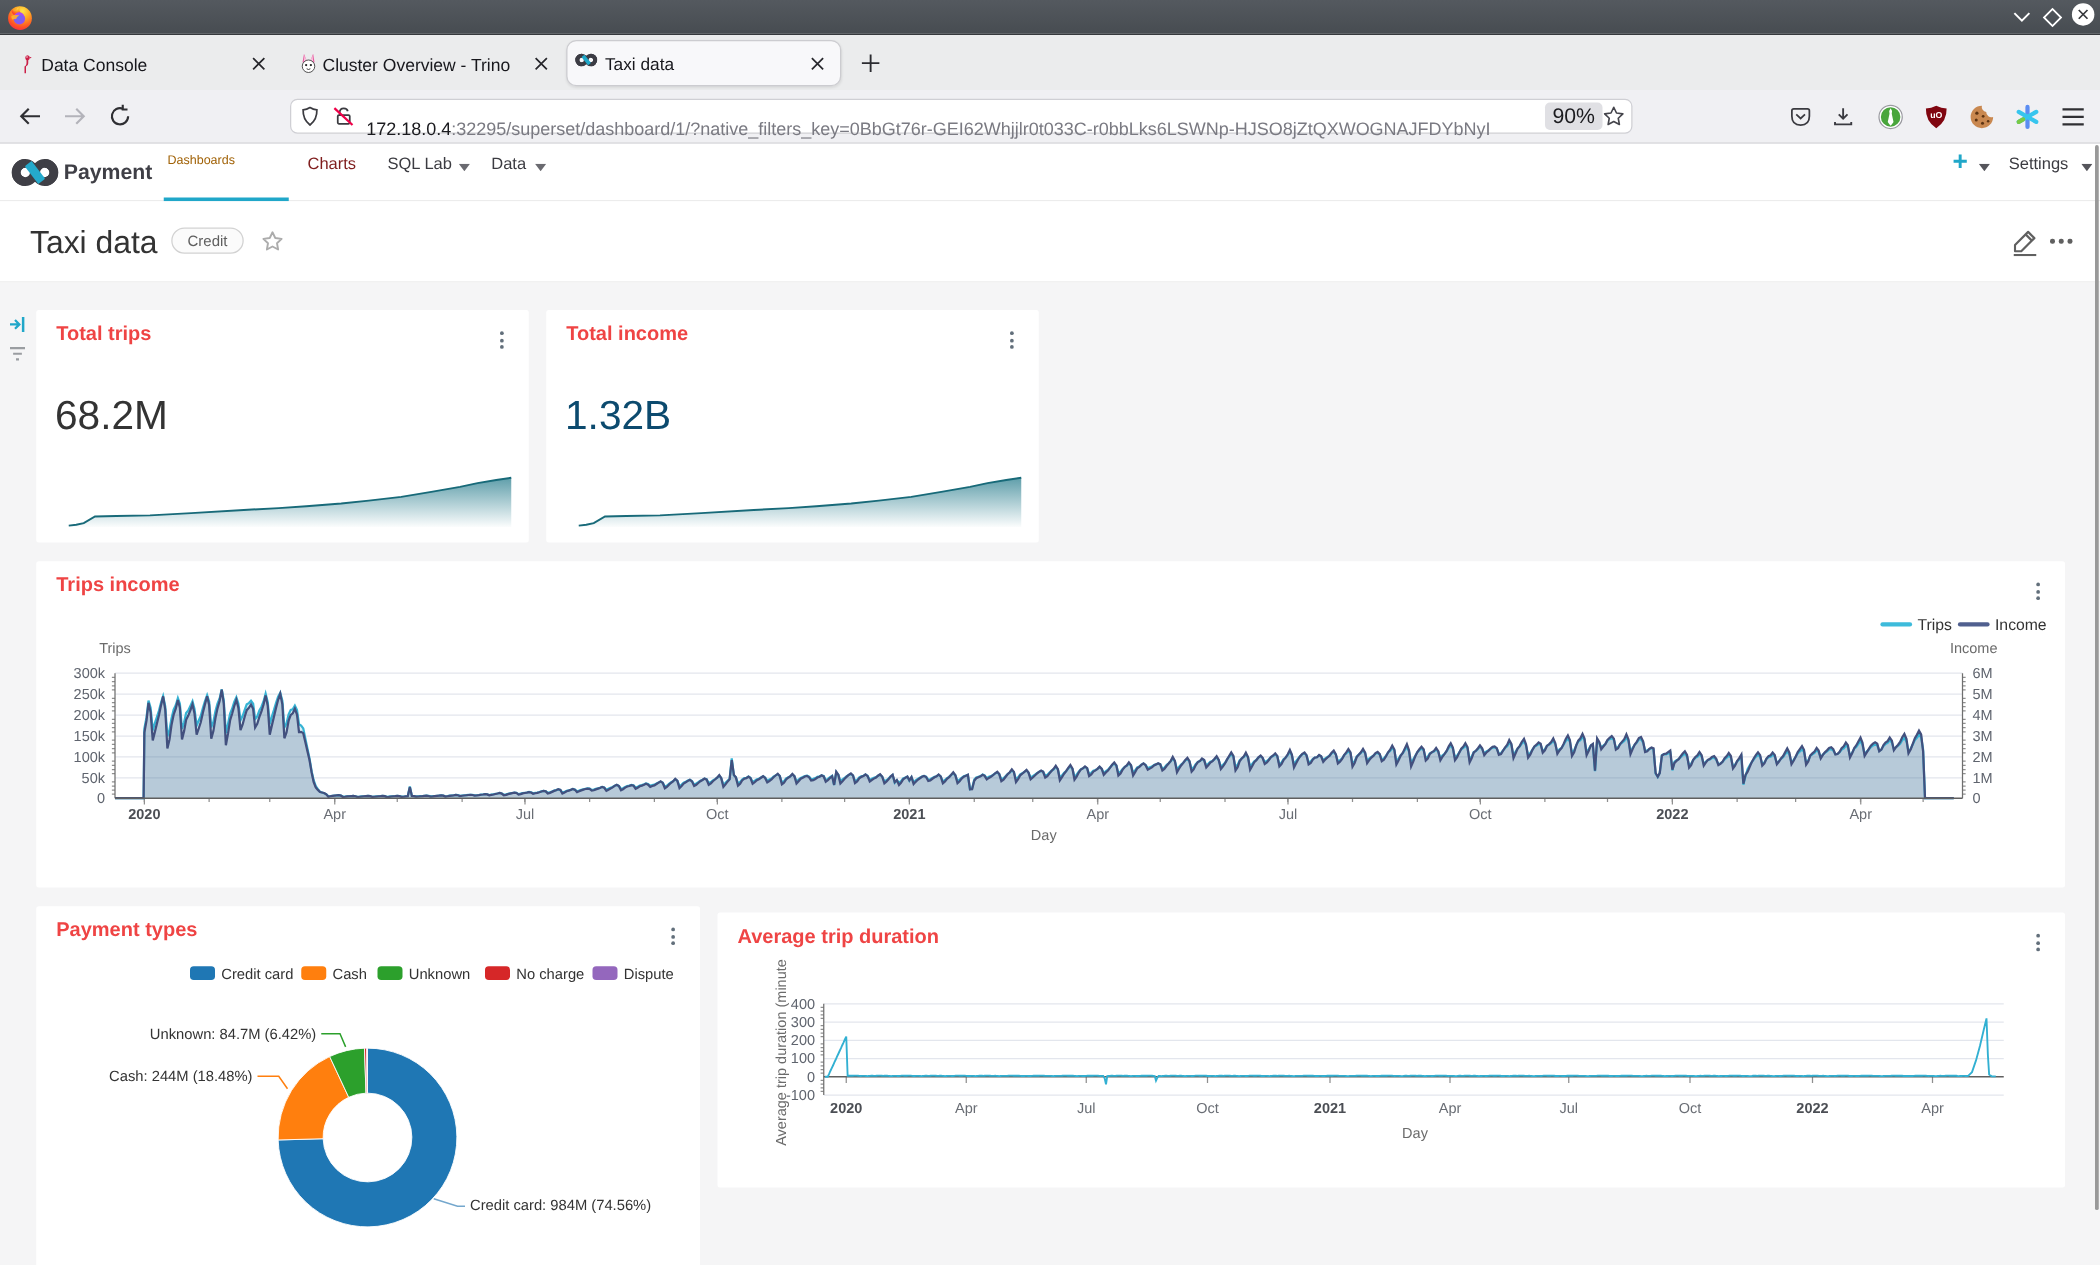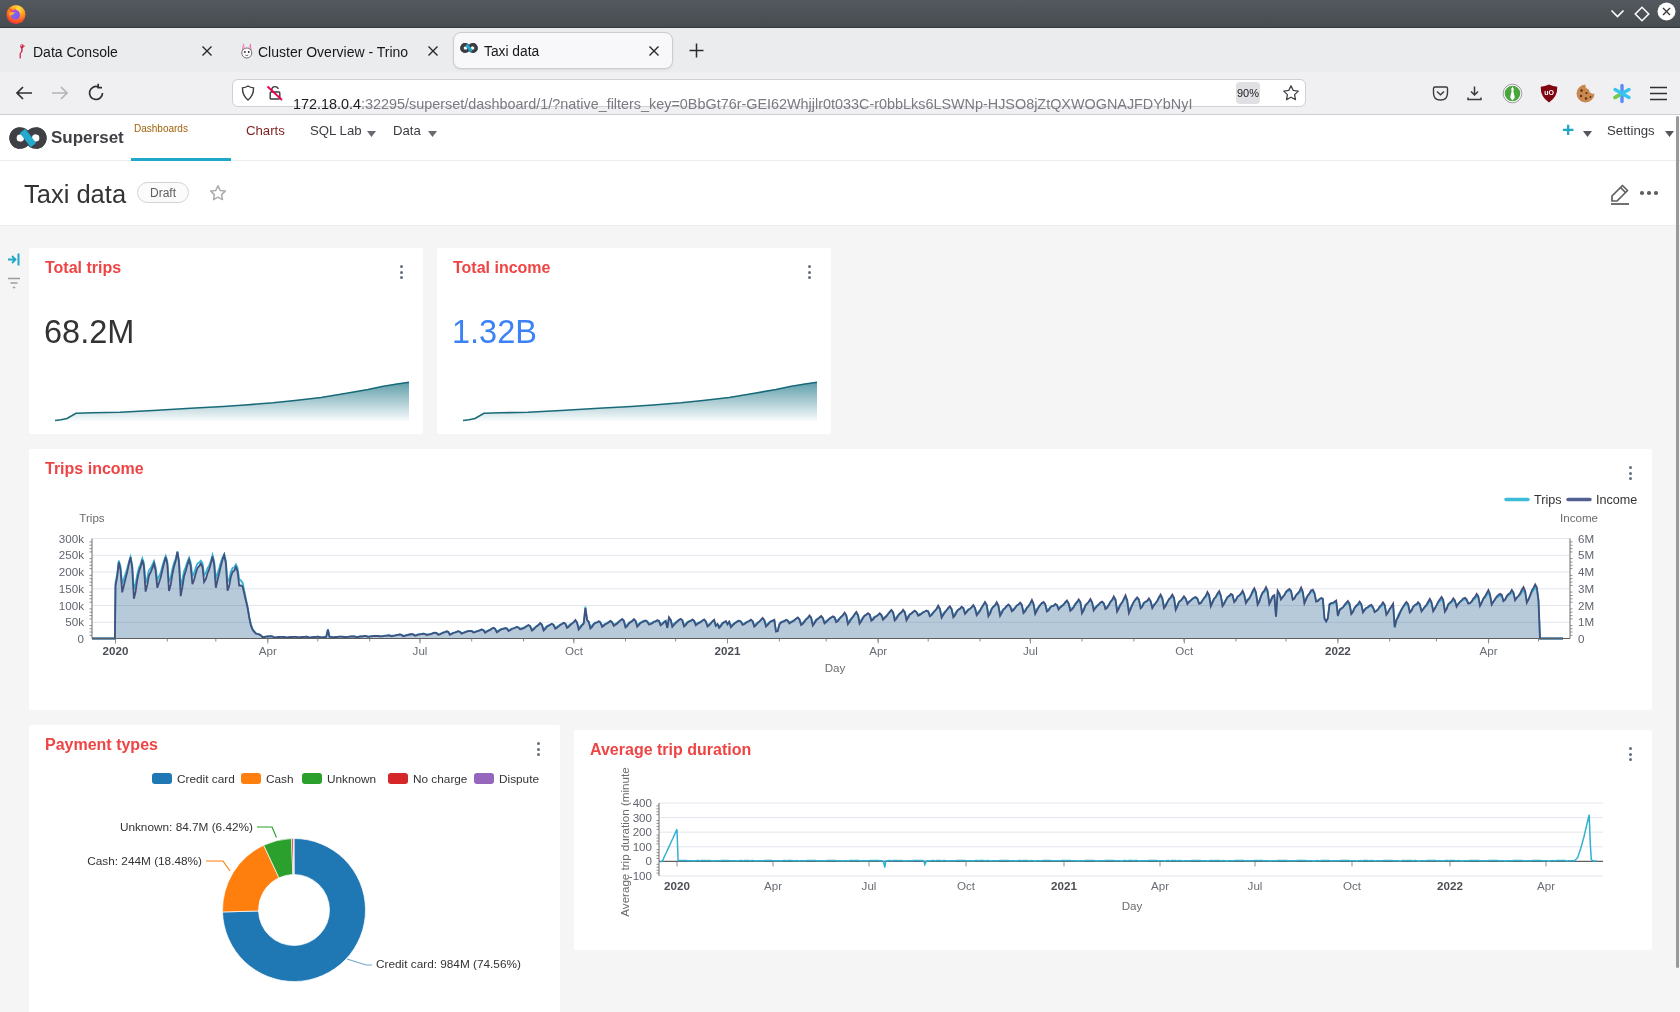--- a/index.html
+++ b/index.html
@@ -112,21 +112,21 @@
       <path d="M7 1 Q9.5 2.6 12.5 2.9 Q12.8 10.5 7 15 Q1.2 10.5 1.5 2.9 Q4.5 2.6 7 1 Z" fill="none" stroke="#3b3b40" stroke-width="1.4"></path>
     </svg>
   <svg class="abs" style="left:266px;top:12px;" width="18" height="18" viewBox="0 0 18 18">
     <rect x="4.2" y="8" width="9.6" height="7" rx="1" fill="none" stroke="#3b3b40" stroke-width="1.4"></rect>
     <path d="M5.8 8 L5.8 5.8 Q5.8 2.6 9 2.6 Q11.8 2.6 12.2 5" fill="none" stroke="#3b3b40" stroke-width="1.4"></path>
     <path d="M1.5 2.5 L16 16" stroke="#ee0048" stroke-width="1.8"></path>
   </svg>
   <div class="abs" style="left:293px;top:12px;font-size:14.4px;color:#7a7a82;margin-top:12px;">
     <span style="color:#1b1b1f;">172.18.0.4</span>:32295/superset/dashboard/1/?native_filters_key=0BbGt76r-GEI62Whjjlr0t033C-r0bbLks6LSWNp-HJSO8jZtQXWOGNAJFDYbNyI
   </div>
-  <div class="abs" style="left:1236px;top:10px;width:24px;height:22px;background:#e0e0e4;border-radius:4px;font-size:11px;color:#1b1b1f;text-align:center;line-height:22px;">90%</div>
+  <div class="abs" style="left:1236px;top:10px;width:46px;height:22px;background:#e0e0e4;border-radius:4px;font-size:17px;color:#1b1b1f;text-align:center;line-height:22px;">90%</div>
   <svg class="abs" style="left:1282px;top:12px;" width="18" height="18" viewBox="0 0 18 18">
       <path d="M9 1.8 L11.2 6.4 L16.3 7.1 L12.6 10.6 L13.5 15.6 L9 13.2 L4.5 15.6 L5.4 10.6 L1.7 7.1 L6.8 6.4 Z" fill="none" stroke="#45454c" stroke-width="1.3" stroke-linejoin="round"></path>
     </svg>
   <svg class="abs" style="left:1432px;top:13px;" width="17" height="17" viewBox="0 0 17 17">
       <path d="M1.5 3.5 Q1.5 2 3 2 L14 2 Q15.5 2 15.5 3.5 L15.5 8 Q15.5 15 8.5 15 Q1.5 15 1.5 8 Z" fill="none" stroke="#3a3a40" stroke-width="1.4"></path>
       <path d="M5 6.5 L8.5 9.8 L12 6.5" fill="none" stroke="#3a3a40" stroke-width="1.4"></path>
     </svg>
   <svg class="abs" style="left:1466px;top:13px;" width="17" height="17" viewBox="0 0 17 17">
       <path d="M8.5 1.5 L8.5 9.5 M5 6.5 L8.5 10 L12 6.5" fill="none" stroke="#3a3a40" stroke-width="1.5"></path>
       <path d="M2 12.5 L2 14.5 L15 14.5 L15 12.5" fill="none" stroke="#3a3a40" stroke-width="1.5"></path>
@@ -166,21 +166,21 @@
     <g fill="none" stroke="#3f3f46" stroke-width="7">
       <circle cx="11.2" cy="12" r="7.3"></circle>
         <circle cx="26.8" cy="12" r="7.3"></circle>
     </g>
     <path d="M13.5 4.9 L24.4 19.1" stroke="#24aacc" stroke-width="7" fill="none"></path>
     <g fill="none" stroke="#3f3f46" stroke-width="7">
       <path d="M11.2 4.7 A7.3 7.3 0 1 0 11.2 19.3"></path>
       <path d="M26.8 19.3 A7.3 7.3 0 1 0 26.8 4.7"></path>
     </g>
   </svg>
-  <div class="abs" style="left:51px;top:13px;font-size:17px;font-weight:bold;color:#3f3f46;">Superset</div>
+  <div class="abs" style="left:51px;top:13px;font-size:17px;font-weight:bold;color:#3f3f46;">Payment</div>
   <div class="abs" style="left:134px;top:8px;font-size:10px;color:#a16207;">Dashboards</div>
   <div class="abs" style="left:131px;top:43px;width:100px;height:3px;background:#20a7c9;"></div>
   <div class="abs" style="left:246px;top:8px;font-size:13.2px;color:#7f1d1d;">Charts</div>
   <div class="abs" style="left:310px;top:8px;font-size:13.2px;color:#3b3b41;">SQL Lab</div>
   <svg class="abs" style="left:367px;top:16px;" width="9" height="6" viewBox="0 0 9 6">
       <path d="M0 0 L9 0 L4.5 6 Z" fill="#6a6a70"></path>
     </svg>
   <div class="abs" style="left:393px;top:8px;font-size:13.2px;color:#3b3b41;">Data</div>
   <svg class="abs" style="left:428px;top:16px;" width="9" height="6" viewBox="0 0 9 6">
       <path d="M0 0 L9 0 L4.5 6 Z" fill="#6a6a70"></path>
@@ -190,21 +190,21 @@
       <path d="M0 0 L9 0 L4.5 6 Z" fill="#55555b"></path>
     </svg>
   <div class="abs" style="left:1607px;top:8px;font-size:13.2px;color:#3b3b41;">Settings</div>
   <svg class="abs" style="left:1665px;top:16px;" width="9" height="6" viewBox="0 0 9 6">
       <path d="M0 0 L9 0 L4.5 6 Z" fill="#55555b"></path>
     </svg>
 </div>
 
 <div class="abs" style="left:0;top:161px;width:1680px;height:65px;background:#fff;border-bottom:1px solid #ededed;">
   <div class="abs" style="left:24px;top:19px;font-size:25.5px;color:#333;">Taxi data</div>
-  <div class="abs" style="left:137px;top:21px;height:21px;padding:0 12px;border:1px solid #d2d2d2;border-radius:11px;background:#fbfbfb;font-size:12px;color:#5f5f5f;line-height:20px;">Draft</div>
+  <div class="abs" style="left:137px;top:21px;height:21px;padding:0 12px;border:1px solid #d2d2d2;border-radius:11px;background:#fbfbfb;font-size:12px;color:#5f5f5f;line-height:20px;">Credit</div>
   <svg class="abs" style="left:209px;top:23px;" width="18" height="18" viewBox="0 0 18 18">
       <path d="M9 1.8 L11.2 6.4 L16.3 7.1 L12.6 10.6 L13.5 15.6 L9 13.2 L4.5 15.6 L5.4 10.6 L1.7 7.1 L6.8 6.4 Z" fill="none" stroke="#acacac" stroke-width="1.5" stroke-linejoin="round"></path>
     </svg>
   <svg class="abs" style="left:1608px;top:20px;" width="24" height="24" viewBox="0 0 24 24">
     <path d="M14.5 4.5 L19.5 9.5 L9 20 L4 20 L4 15 Z" fill="none" stroke="#606060" stroke-width="1.7" stroke-linejoin="round"></path>
     <path d="M12.5 6.5 L17.5 11.5" stroke="#606060" stroke-width="1.7"></path>
     <path d="M3 23 L21 23" stroke="#606060" stroke-width="1.8"></path>
   </svg>
   <div class="kebabh" style="left:1640px;top:30px;">
       <i></i>
@@ -240,21 +240,21 @@
     <polyline points="2.0,44.5 8.0,43.8 14.0,42.5 23.0,37.2 40.0,36.8 67.0,36.3 100.0,34.5 142.0,32.0 170.0,30.5 192.0,29.0 220.0,26.8 242.0,24.5 268.0,21.5 292.0,17.5 315.0,13.5 329.0,10.5 344.0,8.0 356.0,6.2" fill="none" stroke="#186a79" stroke-width="1.6"></polyline>
   </svg>
 </div>
 <div class="card" style="left:437px;top:248px;width:394px;height:186px;text-align:center;">
   <div class="ctitle">Total income</div>
   <div class="kebab" style="right:20px;top:17px;">
       <i></i>
       <i></i>
       <i></i>
     </div>
-  <div class="abs" style="left:15px;top:66px;font-size:32.5px;color:#3b82f6;">1.32B</div>
+  <div class="abs" style="left:15px;top:66px;font-size:32.5px;color:#0c4a6e;">1.32B</div>
   <svg class="abs" style="left:24px;top:128px;" width="358" height="46" viewBox="0 0 358 46">
     <defs>
         <linearGradient id="sg2" x1="0" y1="0" x2="0" y2="1">
       <stop offset="0" stop-color="#2a7e8e" stop-opacity="0.75"></stop>
       <stop offset="1" stop-color="#2a7e8e" stop-opacity="0.02"></stop>
     </linearGradient>
       </defs>
     <path d="M2,45.5 L2.0,44.5 L8.0,43.8 L14.0,42.5 L23.0,37.2 L40.0,36.8 L67.0,36.3 L100.0,34.5 L142.0,32.0 L170.0,30.5 L192.0,29.0 L220.0,26.8 L242.0,24.5 L268.0,21.5 L292.0,17.5 L315.0,13.5 L329.0,10.5 L344.0,8.0 L356.0,6.2 L356,45.5 Z" fill="url(#sg2)"></path>
     <polyline points="2.0,44.5 8.0,43.8 14.0,42.5 23.0,37.2 40.0,36.8 67.0,36.3 100.0,34.5 142.0,32.0 170.0,30.5 192.0,29.0 220.0,26.8 242.0,24.5 268.0,21.5 292.0,17.5 315.0,13.5 329.0,10.5 344.0,8.0 356.0,6.2" fill="none" stroke="#186a79" stroke-width="1.6"></polyline>
   </svg>

